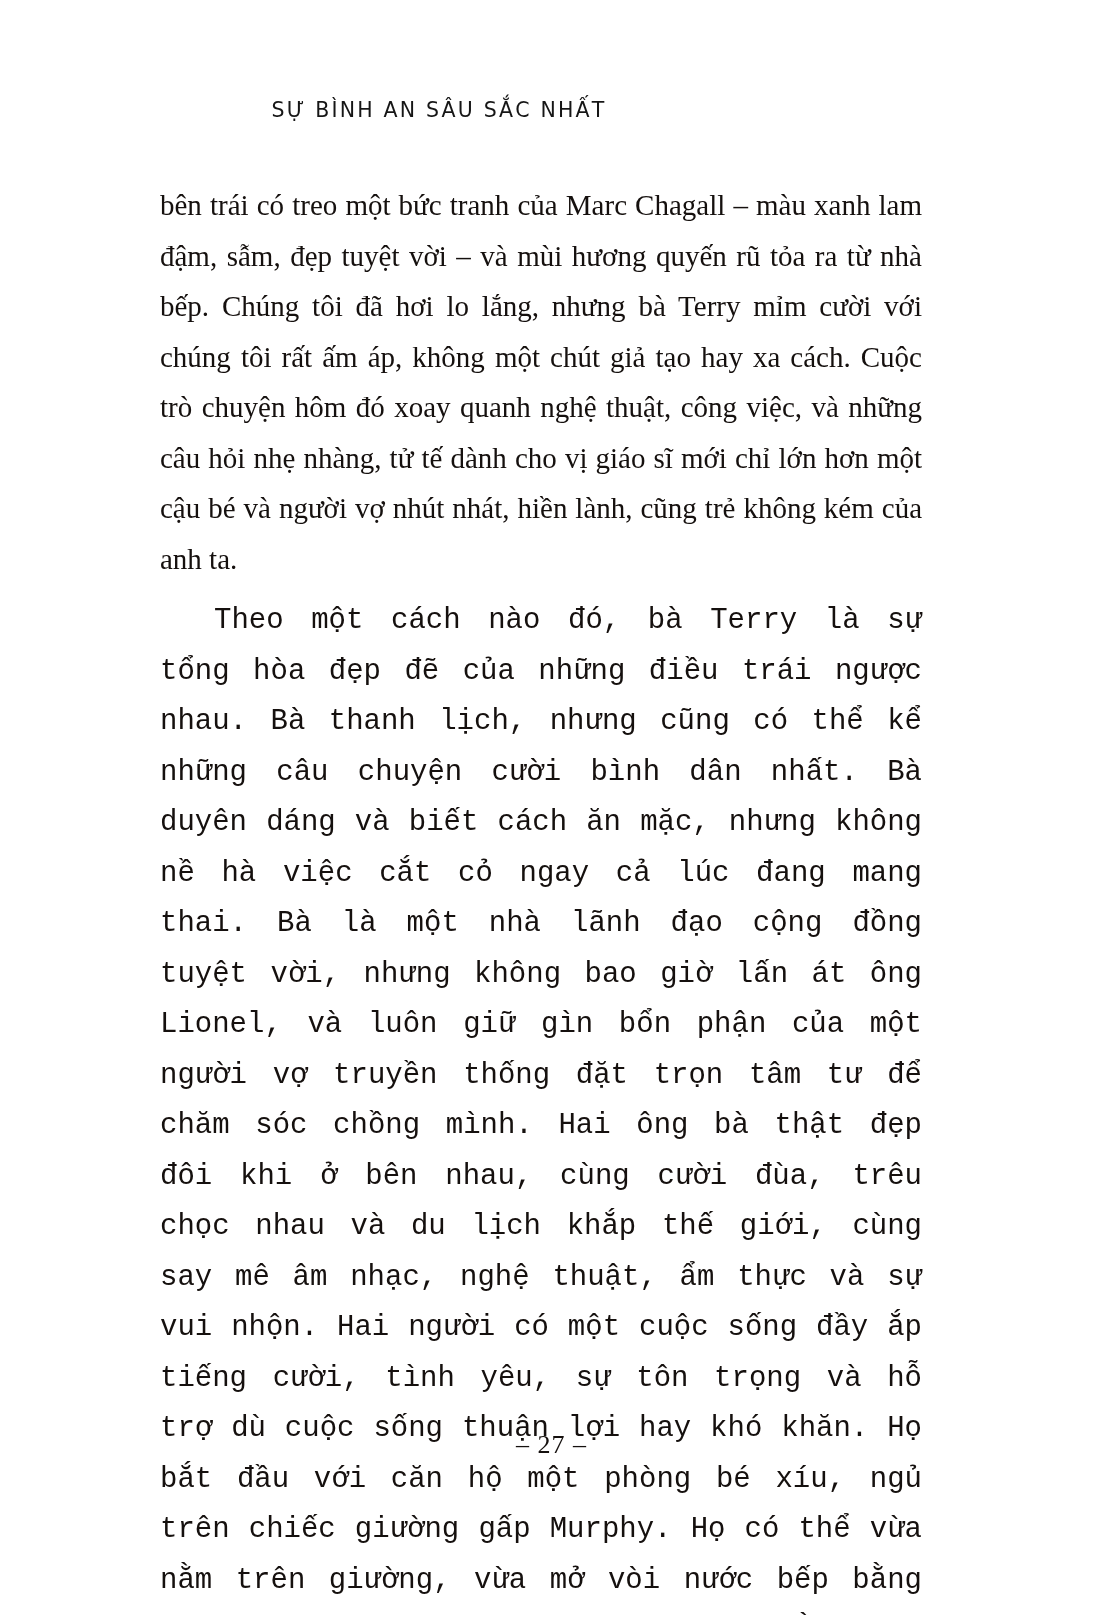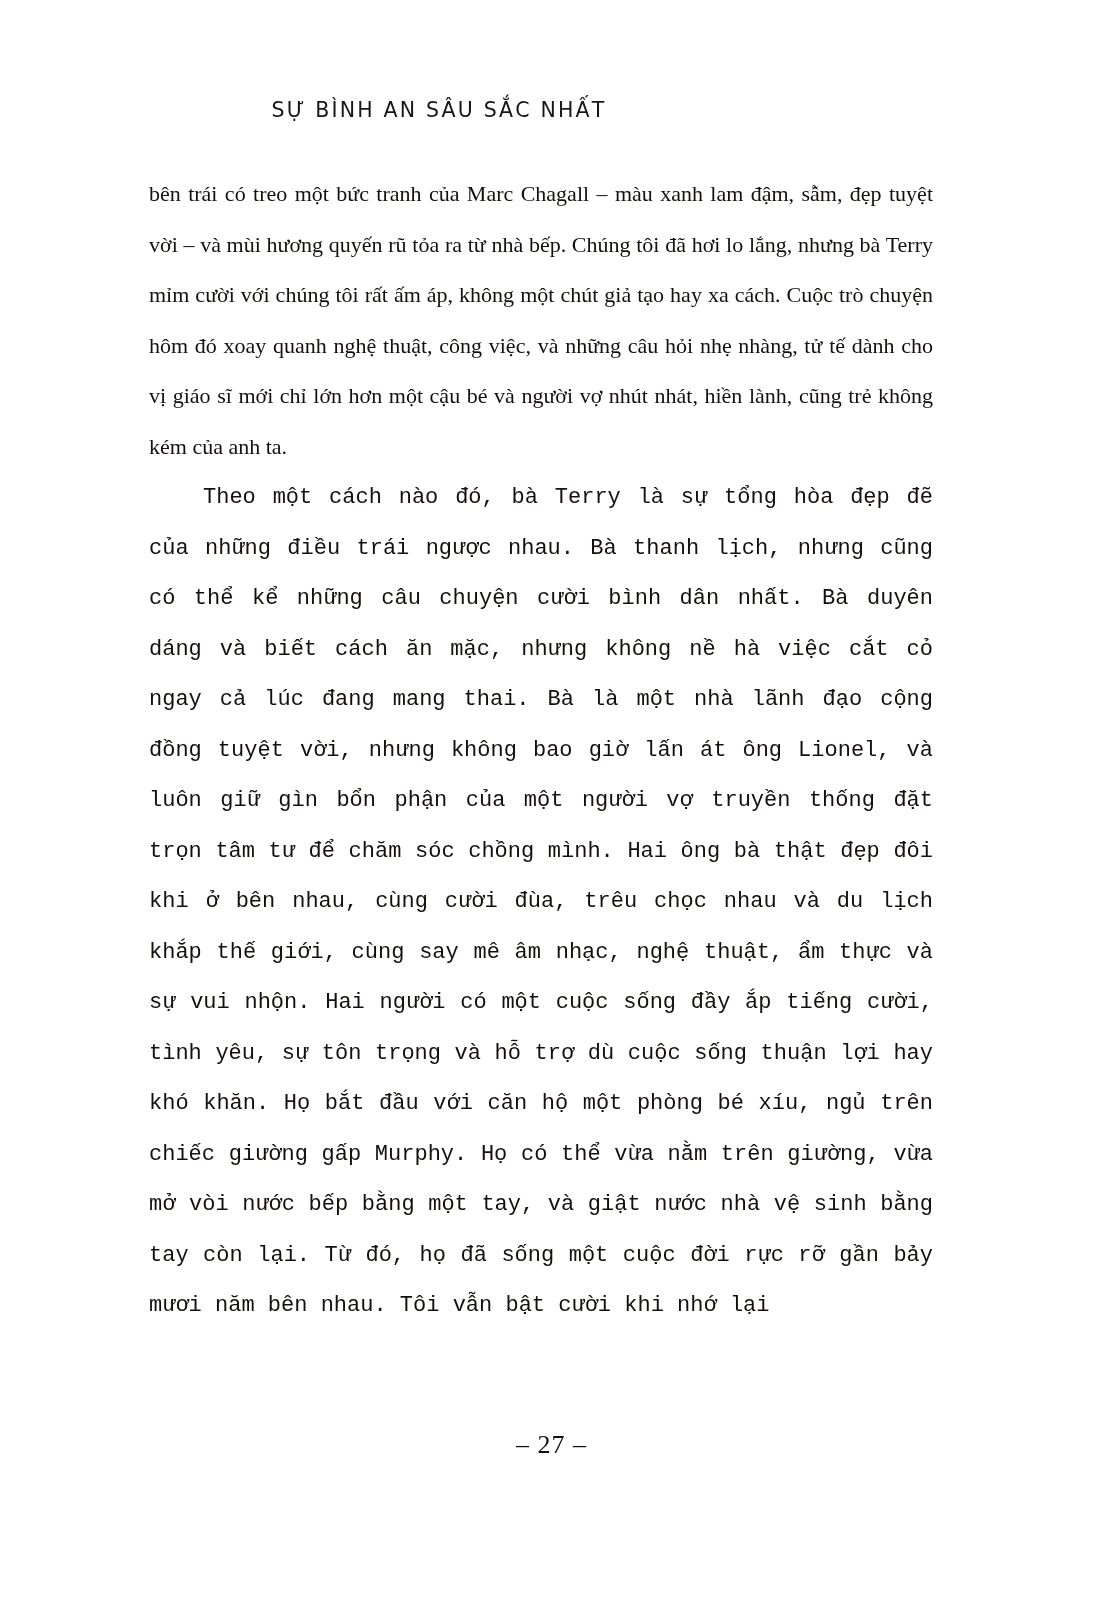--- a/index.html
+++ b/index.html
@@ -34,22 +34,22 @@
     color: #161616;
     font-weight: 400;
   }
   .content {
     position: absolute;
     top: 168px;
     left: 148px;
     width: 786px;
   }
   p.body-par {
-    margin: 1px;
-    font-size: 22px;
+    margin: 12px;
+    font-size: 29px;
     line-height: 50.5px;
     text-align: justify;
     text-justify: inter-word;
     color: #15100e;
     hyphens: none;
   }
   p.body-par + p.body-par {
     margin-top: 0px;
   }
   p.indent {

